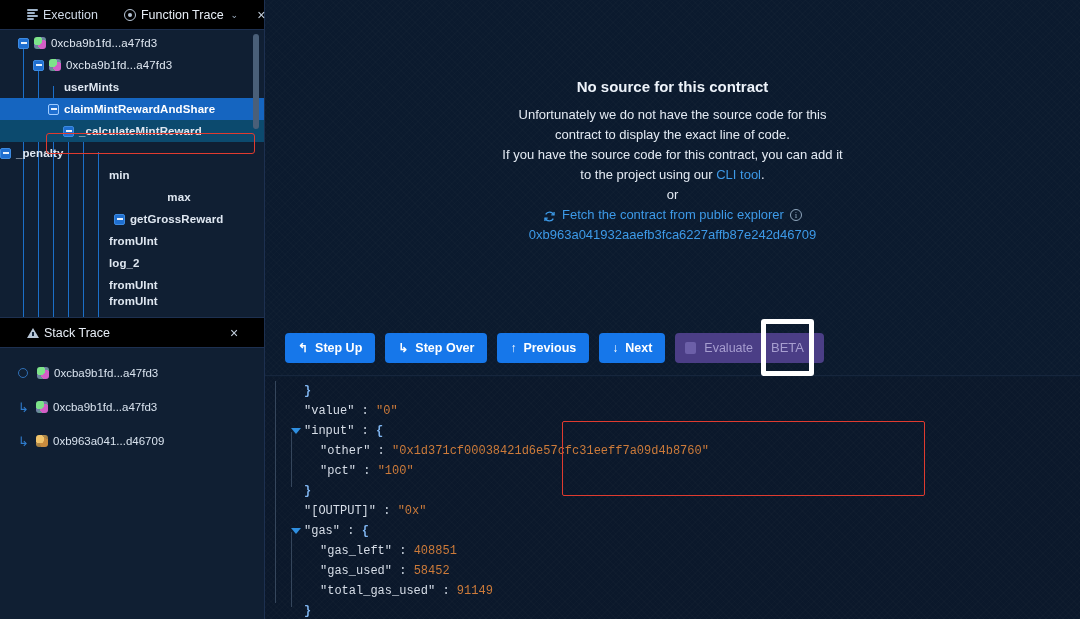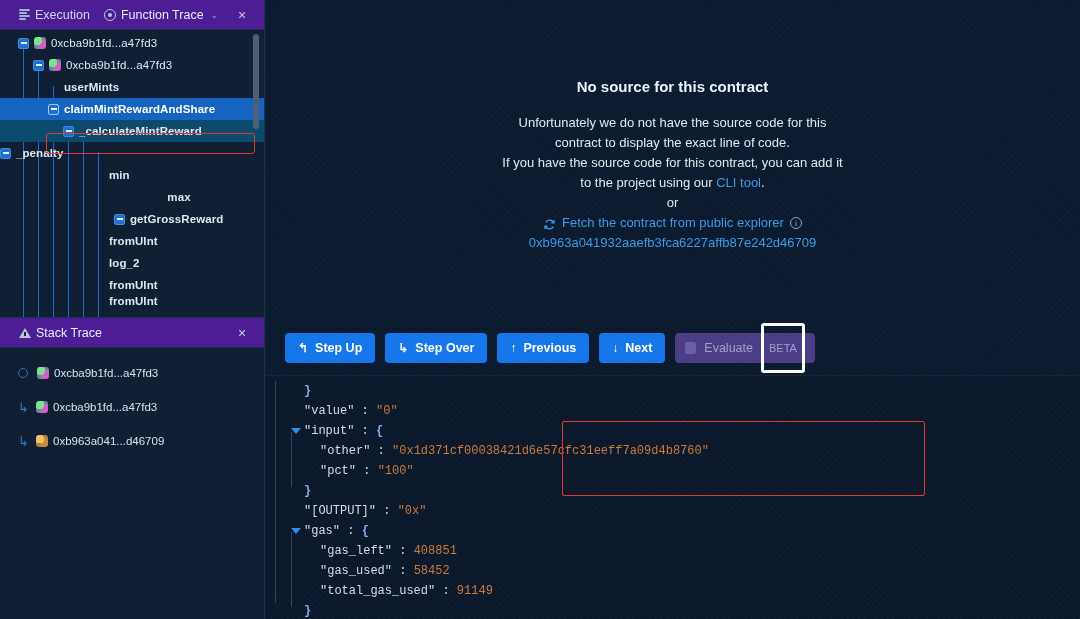--- a/index.html
+++ b/index.html
@@ -24,24 +24,25 @@
     width: 265px; height: 619px;
     background: #101f33;
     border-right: 1px solid #1d3050;
     display: flex; flex-direction: column;
   }
 
   
   .panel-head {
     height: 30px; flex: none;
     display: flex; align-items: center;
-    background: #4c1d95;
+    background: #000000;
     border-bottom: 1px solid #1d3050;
-    padding: 0 12px;
+    padding: 0 20px;
     position: relative;
+    gap: 12px;
   }
   .tab {
     display: flex; align-items: center; gap: 5px;
     height: 30px; padding: 0 7px;
     font-size: 12.5px; color: #cfd9e6;
     cursor: default;
   }
   .tab.active { color: #e8eef6; align-items: center; }
   .tab .ttl { white-space: nowrap; }
   .chev {
@@ -174,21 +175,21 @@
     position: absolute; left: 0; top: 0; right: 0; height: 320px;
     display: flex; flex-direction: column; align-items: center;
     padding-top: 78px;
     background:
       repeating-linear-gradient(45deg, rgba(255,255,255,0.012) 0 1px, transparent 1px 4px),
       repeating-linear-gradient(-45deg, rgba(255,255,255,0.012) 0 1px, transparent 1px 4px),
       #0b1a2e;
   }
   #ns-title {
     font-size: 15px; font-weight: bold; color: #edf3fa;
-    margin-bottom: 18px;
+    margin-bottom: 10px;
   }
   .ns-line { font-size: 13px; color: #e3eaf3; line-height: 20px; text-align: center; }
   .lnk { color: #3d9ae8; cursor: pointer; }
   #ns-or { font-size: 13px; color: #e3eaf3; line-height: 20px; }
   #ns-fetch {
     font-size: 13px; color: #3d9ae8; cursor: pointer;
     display: flex; align-items: center; gap: 6px; line-height: 20px;
   }
   #ns-addr { font-size: 13px; color: #3d9ae8; cursor: pointer; line-height: 20px; }
   .refresh-ic { display: inline-block; width: 13px; height: 13px; }
@@ -218,22 +219,22 @@
     font-size: 12.5px; font-weight: bold;
     font-family: "Liberation Sans", sans-serif;
     cursor: pointer;
   }
   .btn .bic { font-size: 12px; line-height: 1; }
   .btn-eval {
     background: #4b3e86; color: #a79ed0; cursor: not-allowed;
     padding: 0 10px; gap: 8px; font-weight: normal;
   }
   .beta-tag {
-    border: 3px solid #ffffff; border-radius: 3px;
-    padding: 16px 5px; font-size: 11px; color: #a79ed0;
+    border: 5px solid #ffffff; border-radius: 3px;
+    padding: 16px 5px; font-size: 13px; color: #a79ed0;
   }
   .eval-sq {
     width: 11px; height: 12px; border-radius: 2px;
     background: #6c5fa8; display: inline-block;
   }
 
   
   #json {
     position: absolute; left: 0; top: 377px; right: 0; bottom: 0;
     background:

